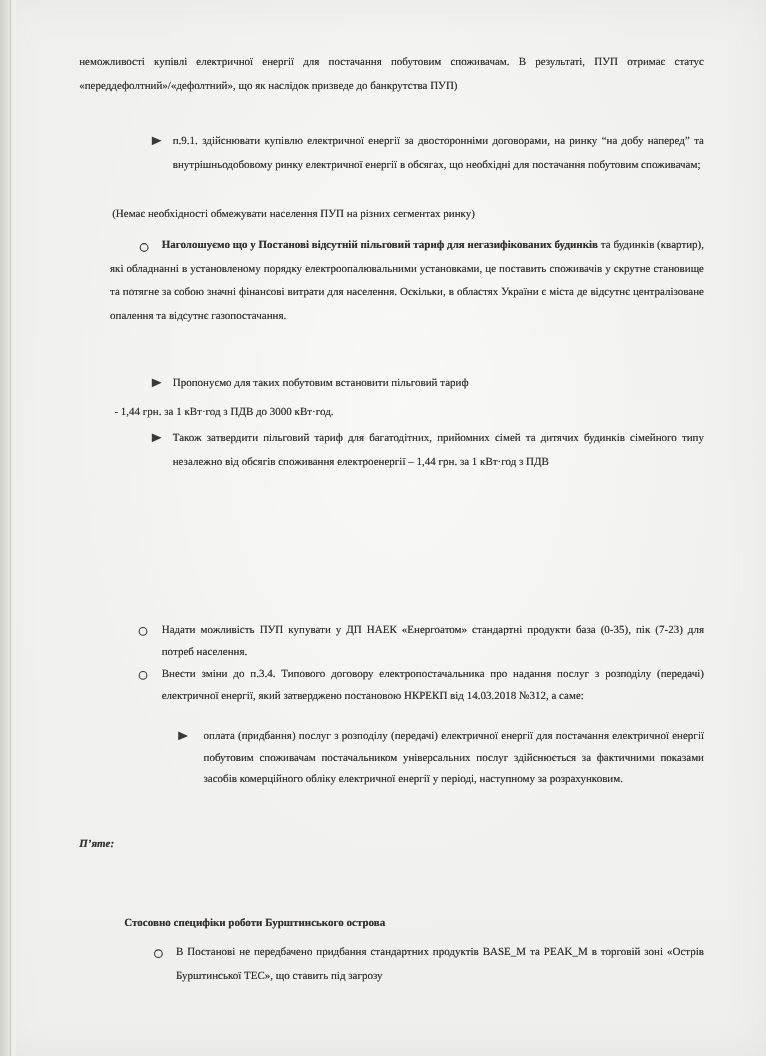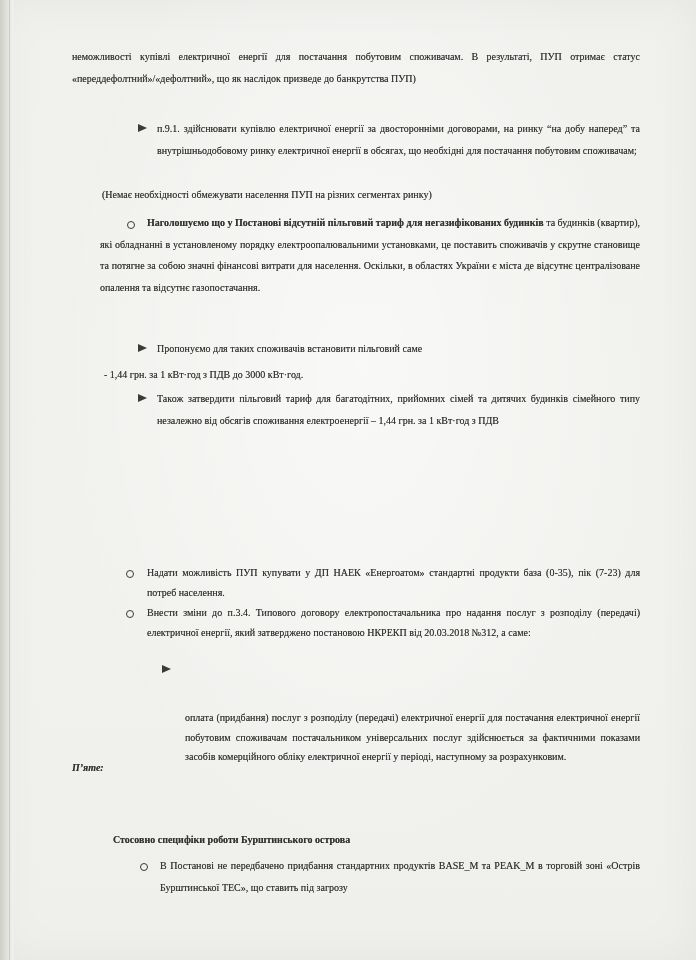--- a/index.html
+++ b/index.html
@@ -52,21 +52,21 @@
   .b-emph{top:212px;} .b-emph p{padding-left:28px;text-indent:47px;}
   .b-emph .circle-icon{left:55px;top:9px;}
   .b-propose{top:338px;} .b-propose .arrow-icon{left:66px;}
   .b-tariff{top:364px;left:32px;}
   .b-also{top:388px;} .b-also .arrow-icon{left:66px;}
   .b-h4{top:477px;}
   .sec4 p{line-height:20px;}
   .b-4a{top:503px;} .b-4b{top:563px;} .b-4c{top:603px;}
   .b-4a,.b-4b,.b-4c,.b-4d{padding-left:75px;}
   .b-4a .circle-icon,.b-4b .circle-icon,.b-4c .circle-icon,.b-4d .circle-icon{left:54px;top:7px;}
-  .b-4n{top:660px;padding-left:113px;} .b-4n p{line-height:19.5px;margin-top:48px;}
+  .b-4n{top:660px;padding-left:113px;} .b-4n p{line-height:19.5px;}
   .b-4n .arrow-icon{left:90px;top:5px;}
   .b-4d{top:757px;}
   .b-h5{top:757px;}
   .b-5sub{top:829px;left:41px;}
   .b-5item{top:855px;padding-left:88px;}
   .b-5item .circle-icon{left:68px;top:8px;}
   .heading-italic{font-weight:bold;font-style:italic;}
   .bold{font-weight:bold;}
 </style>
 </head>
@@ -91,42 +91,42 @@
       <p>(Немає необхідності обмежувати населення ПУП на різних сегментах ринку)</p>
     </div>
 
     <div class="blk b-emph">
       <span class="circle-icon"></span>
       <p><span class="bold">Наголошуємо що у Постанові відсутній пільговий тариф для негазифікованих будинків</span><span> та будинків (квартир), які обладнанні в установленому порядку електроопалювальними установками, це поставить споживачів у скрутне становище та потягне за собою значні фінансові витрати для населення. Оскільки, в областях України є міста де відсутнє централізоване опалення та відсутнє газопостачання.</span></p>
     </div>
 
     <div class="blk item single b-propose">
       <span class="arrow-icon"></span>
-      <p class="txt">Пропонуємо для таких споживачів встановити пільговий саме</p>
+      <p class="txt">Пропонуємо для таких побутовим встановити пільговий тариф</p>
     </div>
 
     <div class="blk single b-tariff">
       <p>- 1,44 грн. за 1 кВт·год з ПДВ до 3000 кВт·год.</p>
     </div>
 
     <div class="blk item b-also">
       <span class="arrow-icon"></span>
       <p class="txt">Також затвердити пільговий тариф для багатодітних, прийомних сімей та дитячих будинків сімейного типу незалежно від обсягів споживання електроенергії – 1,44 грн. за 1 кВт·год з ПДВ</p>
     </div>
 
 
 
     <div class="blk sec4 b-4b">
       <span class="circle-icon"></span>
       <p>Надати можливість ПУП купувати у ДП НАЕК «Енергоатом» стандартні продукти база (0-35), пік (7-23) для потреб населення.</p>
     </div>
 
     <div class="blk sec4 b-4c">
       <span class="circle-icon"></span>
-      <p>Внести зміни до п.3.4. Типового договору електропостачальника про надання послуг з розподілу (передачі) електричної енергії, який затверджено постановою НКРЕКП від 20.03.2018 №312, а саме:</p>
+      <p>Внести зміни до п.3.4. Типового договору електропостачальника про надання послуг з розподілу (передачі) електричної енергії, який затверджено постановою НКРЕКП від 14.03.2018 №312, а саме:</p>
     </div>
 
     <div class="blk sec4 b-4n">
       <span class="arrow-icon"></span>
       <p>оплата (придбання) послуг з розподілу (передачі) електричної енергії для постачання електричної енергії побутовим споживачам постачальником універсальних послуг здійснюється за фактичними показами засобів комерційного обліку електричної енергії у періоді, наступному за розрахунковим.</p>
     </div>
 
 
     <div class="blk single b-h5">
       <p class="heading-italic">П’яте:</p>

